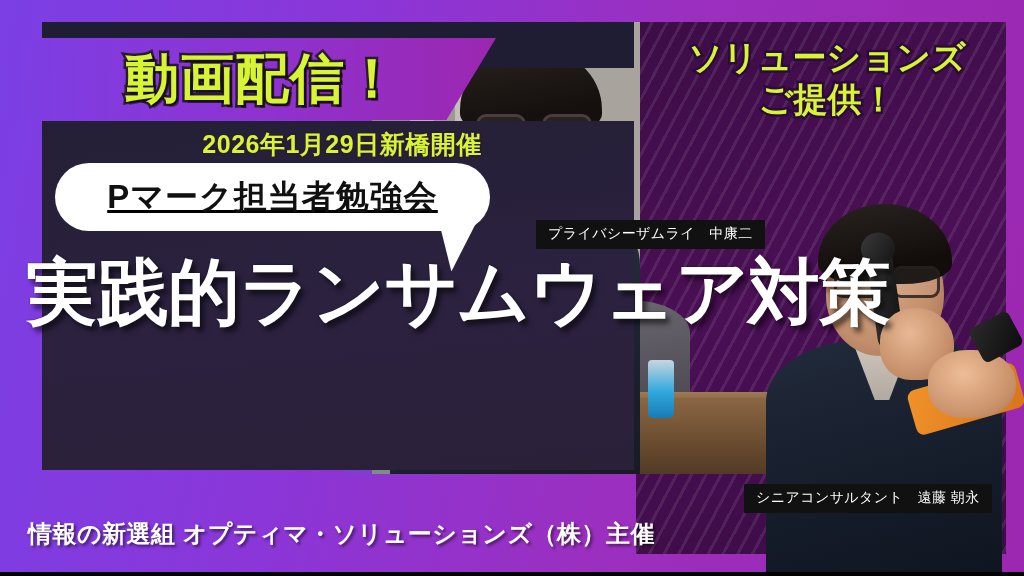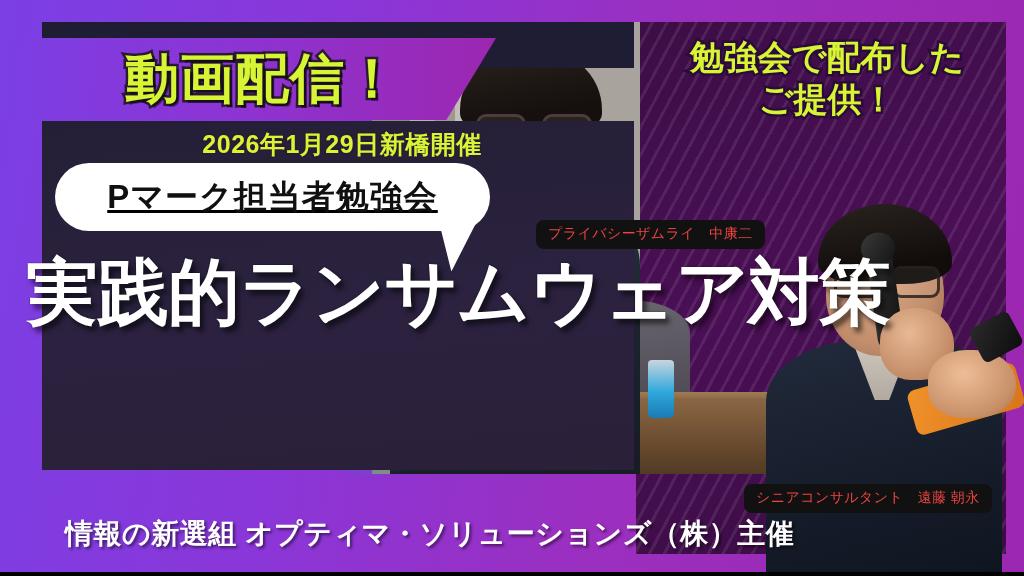--- a/index.html
+++ b/index.html
@@ -261,39 +261,39 @@
     color:#d7f535;
     -webkit-text-stroke:5px #2a0b3a;
     paint-order:stroke fill;
     white-space:nowrap;
   }
 
   
   .nametag {
     position:absolute;
     background:#111111;
-    color:#ef4444;
+    color:#ffffff;
     font-size:14px;
     letter-spacing:.4px;
     padding:5px 12px 6px;
-    border-radius:8px;
+    border-radius:1px;
     white-space:nowrap;
   }
   .nametag-naka { left:536px; top:220px; }
   .nametag-endo { left:744px; top:484px; }
 
   
   .bottom-banner {
     position:absolute; left:0; top:492px; width:1024px; height:84px;
     display:flex; align-items:center;
   }
   .bottom-text {
-    font-size:28px; font-weight:bold; color:#ffffff;
+    font-size:24px; font-weight:bold; color:#ffffff;
     letter-spacing:.5px; white-space:nowrap;
-    margin-left:65px;
+    margin-left:28px;
     text-shadow:2px 2px 3px rgba(0,0,0,.55);
   }
 </style>
 </head>
 <body>
 
 <div id="thumbnail">
 
   <div class="stripe-panel"></div>
 
@@ -339,21 +339,21 @@
   <div class="bubble-tail"></div>
   <div class="bubble">
     <span class="bubble-text">Pマーク担当者勉強会</span>
   </div>
 
   <div class="title-wrap">
     <div class="title-line title-line-2">実践的ランサムウェア対策</div>
   </div>
 
   <div class="callout">
-    <div class="callout-line">勉強会で配布した</div>
+    <div class="callout-line">ソリューションズ</div>
     <div class="callout-line">ご提供！</div>
   </div>
 
   <div class="nametag nametag-naka">プライバシーザムライ　中康二</div>
   <div class="nametag nametag-endo">シニアコンサルタント　遠藤 朝永</div>
 
   <div class="bottom-banner">
     <span class="bottom-text">情報の新選組 オプティマ・ソリューションズ（株）主催</span>
   </div>
 

